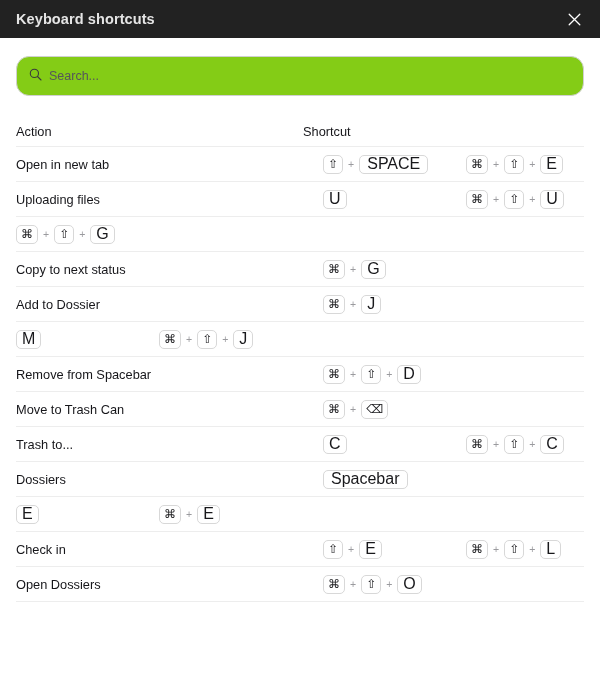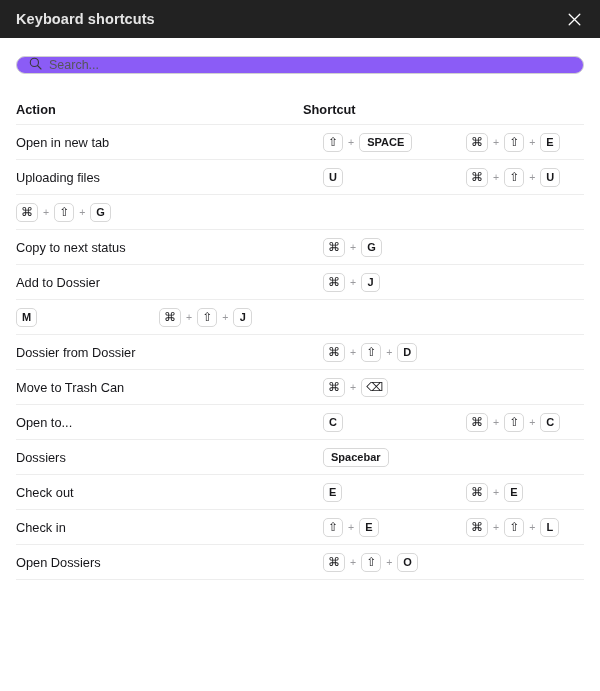--- a/index.html
+++ b/index.html
@@ -45,28 +45,28 @@
     cursor: pointer;
     border-radius: 3px;
   }
   .close-button svg { display: block; }
 
   
   .search-wrap {
     padding: 18px 16px 0 16px;
   }
   .search-field {
-    height: 18px;
+    height: 40px;
     border: 1px solid #d0d0d0;
     border-radius: 13px;
     display: flex;
     align-items: center;
     gap: 7px;
     padding: 0 12px;
-    background: #8b5cf6;
+    background: #84cc16;
   }
   .search-icon { flex: 0 0 auto; display: block; }
   .search-input {
     border: 0;
     outline: 0;
     flex: 1 1 auto;
     font-family: "Liberation Sans", sans-serif;
     font-size: 12.5px;
     color: #1a1a1a;
     background: transparent;
@@ -104,21 +104,20 @@
     width: 287px;
     flex: 0 0 287px;
     font-size: 12.8px;
     color: #16161a;
     white-space: nowrap;
   }
   .row.head .cell-action,
   .row.head .cell-shortcut-head {
     font-size: 12.8px;
     color: #16161a;
-    font-weight: bold;
   }
 
   .cell-shortcut-head {
     flex: 1 1 auto;
     font-size: 12.8px;
     color: #16161a;
   }
 
   .cell-shortcuts {
     flex: 1 1 auto;
@@ -145,22 +144,22 @@
   .key {
     min-width: 19px;
     height: 19px;
     border: 1px solid #d8d8d8;
     border-radius: 5px;
     background: #ffffff;
     display: inline-flex;
     align-items: center;
     justify-content: center;
     padding: 0 5px;
-    font-size: 11px;
-    font-weight: bold;
+    font-size: 16px;
+    font-weight: normal;
     color: #18181b;
     line-height: 1;
     white-space: nowrap;
   }
   .key.glyph {
     font-size: 12px;
     font-weight: normal;
     padding: 0 4px;
   }
   .key.wide { padding: 0 7px; }
@@ -277,21 +276,21 @@
             <div class="combo secondary">
               <span class="key glyph">⌘</span>
               <span class="plus">+</span>
               <span class="key glyph">⇧</span>
               <span class="plus">+</span>
               <span class="key">J</span>
             </div>
           </div>
         </div>
         <div class="row body">
-          <div class="cell-action">Dossier from Dossier</div>
+          <div class="cell-action">Remove from Spacebar</div>
           <div class="cell-shortcuts">
             <div class="combo primary">
               <span class="key glyph">⌘</span>
               <span class="plus">+</span>
               <span class="key glyph">⇧</span>
               <span class="plus">+</span>
               <span class="key">D</span>
             </div>
           </div>
         </div>
@@ -299,21 +298,21 @@
           <div class="cell-action">Move to Trash Can</div>
           <div class="cell-shortcuts">
             <div class="combo primary">
               <span class="key glyph">⌘</span>
               <span class="plus">+</span>
               <span class="key glyph">⌫</span>
             </div>
           </div>
         </div>
         <div class="row body">
-          <div class="cell-action">Open to...</div>
+          <div class="cell-action">Trash to...</div>
           <div class="cell-shortcuts">
             <div class="combo primary">
               <span class="key">C</span>
             </div>
             <div class="combo secondary">
               <span class="key glyph">⌘</span>
               <span class="plus">+</span>
               <span class="key glyph">⇧</span>
               <span class="plus">+</span>
               <span class="key">C</span>
@@ -322,21 +321,20 @@
         </div>
         <div class="row body">
           <div class="cell-action">Dossiers</div>
           <div class="cell-shortcuts">
             <div class="combo primary">
               <span class="key wide">Spacebar</span>
             </div>
           </div>
         </div>
         <div class="row body">
-          <div class="cell-action">Check out</div>
           <div class="cell-shortcuts">
             <div class="combo primary">
               <span class="key">E</span>
             </div>
             <div class="combo secondary">
               <span class="key glyph">⌘</span>
               <span class="plus">+</span>
               <span class="key">E</span>
             </div>
           </div>

